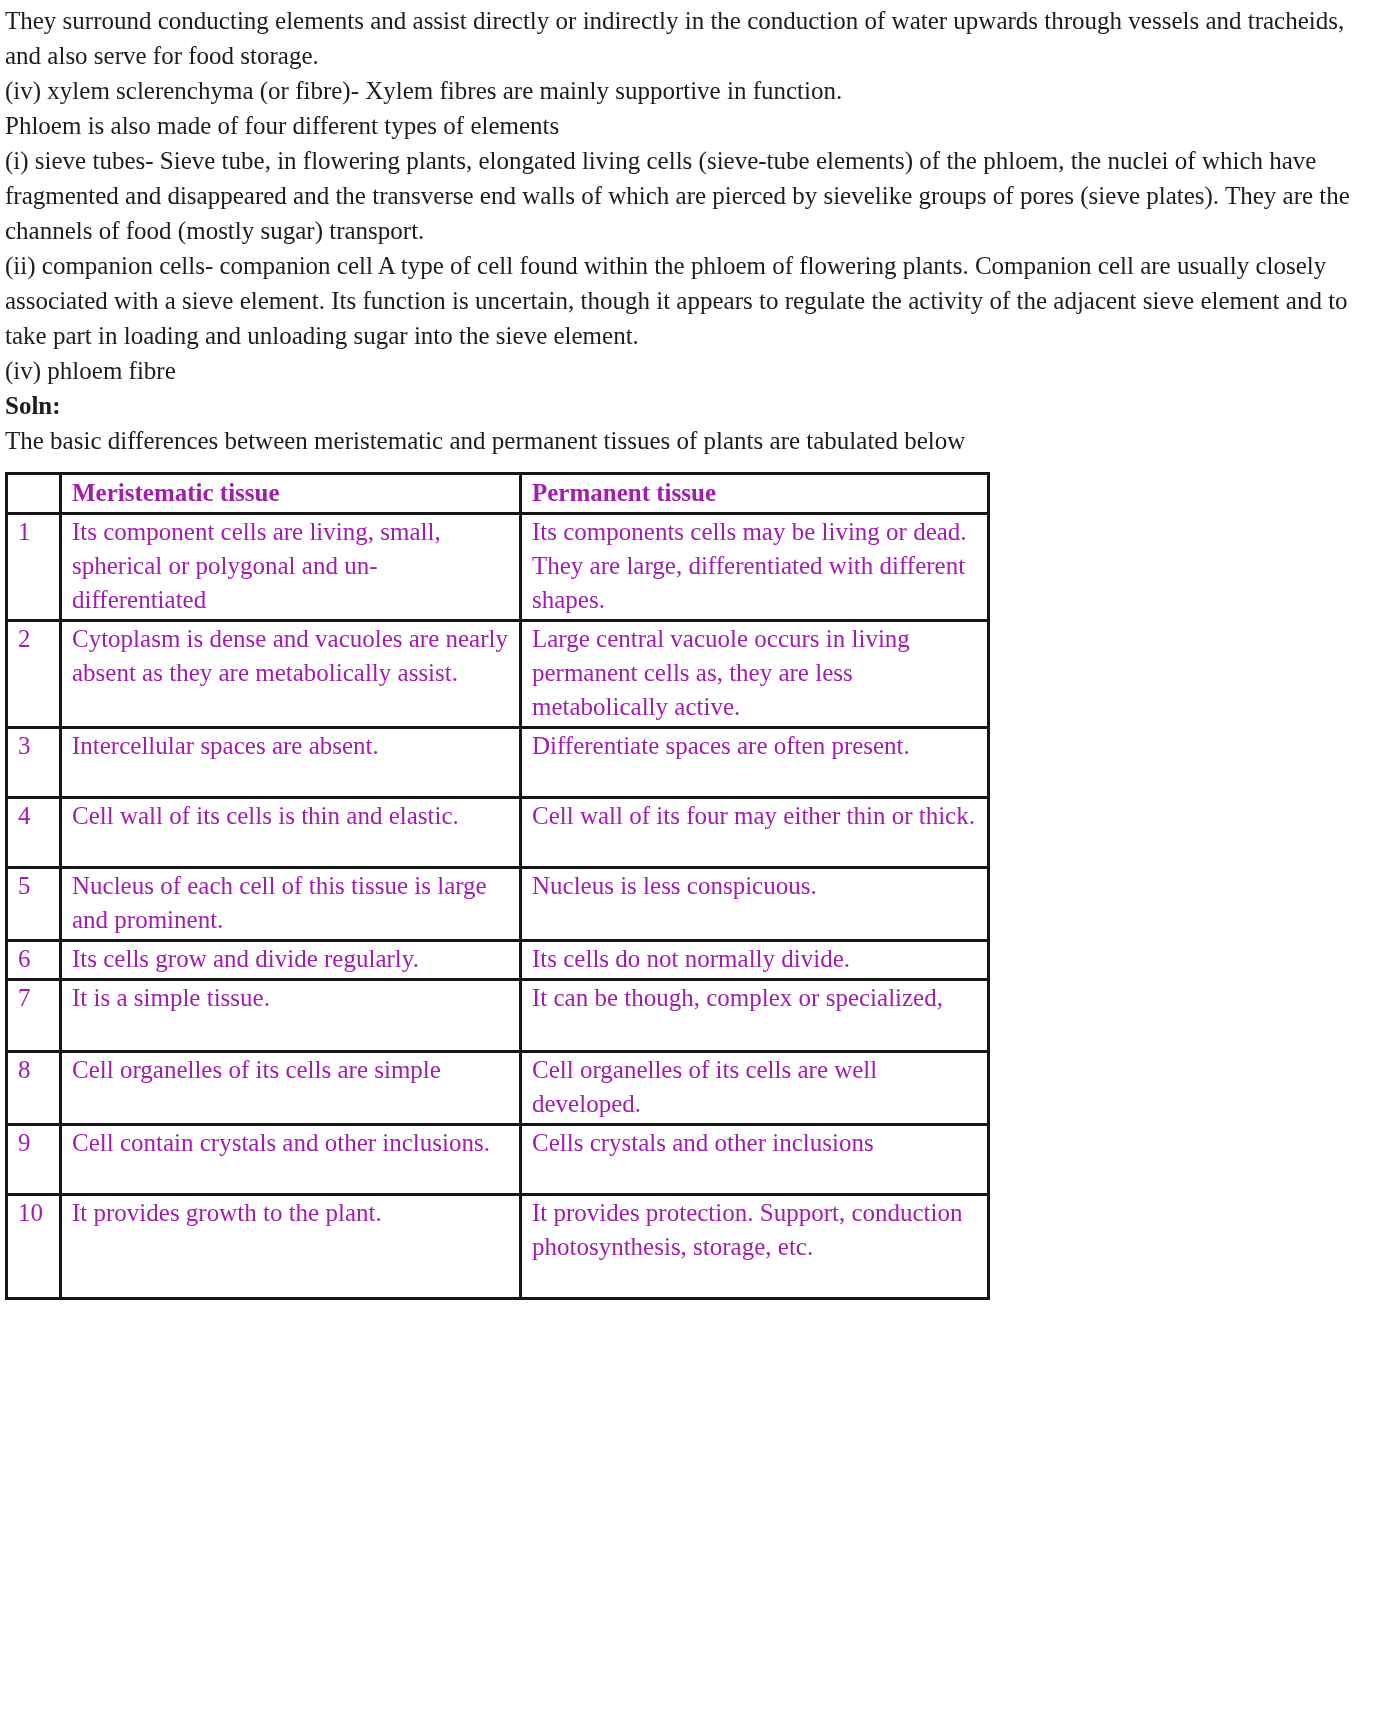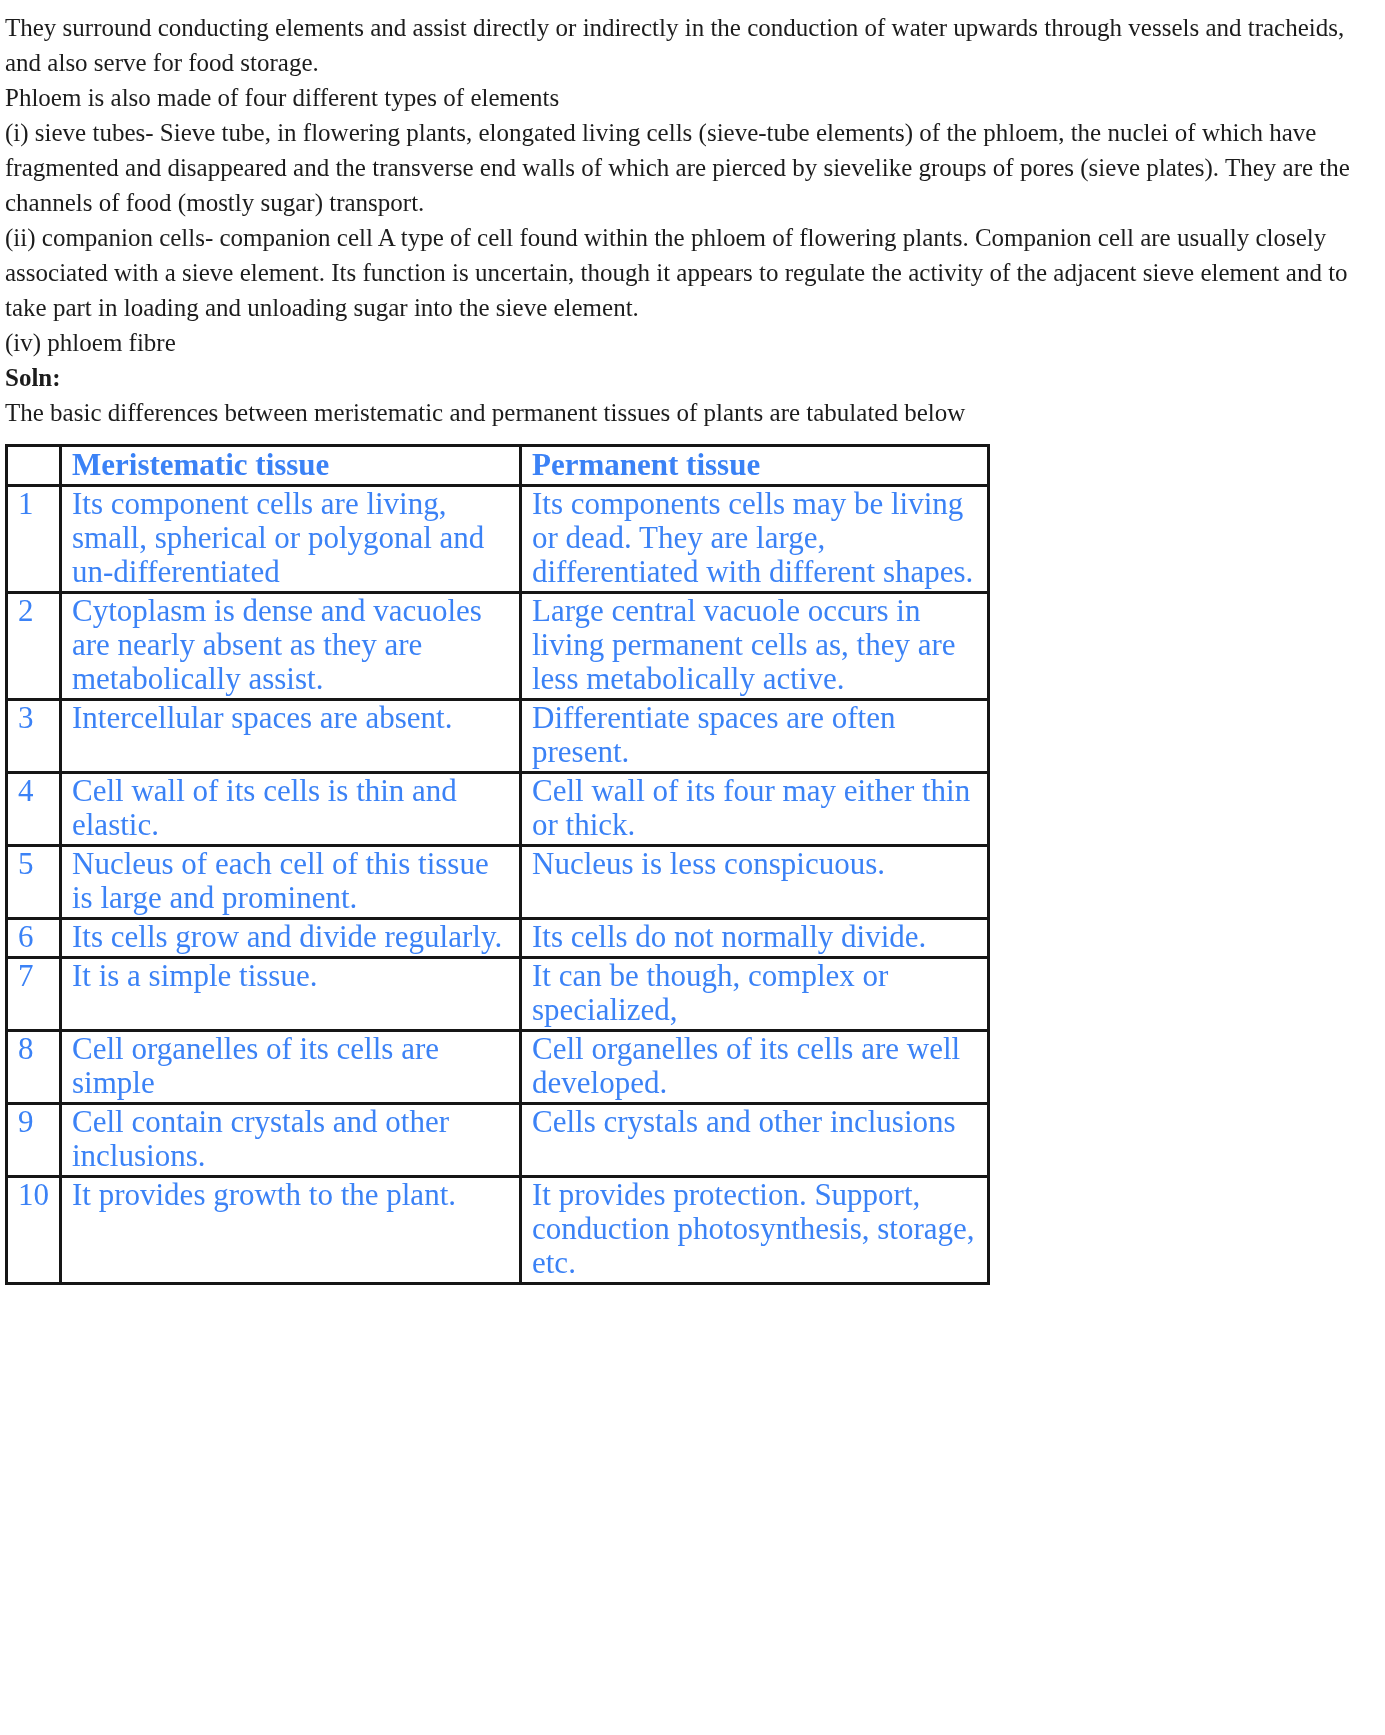--- a/index.html
+++ b/index.html
@@ -8,43 +8,43 @@
     background: #ffffff;
   }
   body {
     width: 1385px;
     height: 1735px;
     overflow: hidden;
   }
   .doc {
     box-sizing: border-box;
     width: 1385px;
-    padding: 10px 8px 0 5px;
+    padding: 3px 8px 0 5px;
     font-family: "Liberation Serif", "DejaVu Serif", serif;
     font-size: 25px;
     line-height: 35px;
     color: #1c1c1c;
   }
   p.para { margin: 0; }
   .mt33 { margin-top: 33px; }
   .mt35 { margin-top: 35px; }
   .mt40 { margin-top: 40px; }
   .mt30 { margin-top: 30px; }
   .mt70 { margin-top: 70px; }
   .mt36 { margin-top: 36px; }
   .mt14 { margin-top: 14px; }
   .bold { font-weight: bold; }
   .block { display: block; }
   table.cmp {
     border-collapse: collapse;
     table-layout: fixed;
     width: 982px;
-    font-size: 31px;
+    font-size: 25px;
     line-height: 34px;
-    color: #3b82f6;
+    color: #a21caf;
   }
   table.cmp td, table.cmp th {
     border: 3px solid #161616;
     vertical-align: top;
     text-align: left;
     padding: 0 10px 2px 10px;
     overflow: hidden;
   }
   table.cmp th { font-weight: bold; padding-top: 1px; }
   td.num, th.num { padding-left: 4px; padding-right: 2px; }
@@ -58,20 +58,21 @@
   tr.h-2lb  { height: 72px; }
   tr.h-1l   { height: 33px; }
 </style>
 </head>
 <body>
 
 <div class="doc">
 
   <p class="para">They surround conducting elements and assist directly or indirectly in the conduction of water upwards through vessels and tracheids, and also serve for food storage.</p>
 
+  <p class="para mt33">(iv) xylem sclerenchyma (or fibre)- Xylem fibres are mainly supportive in function.</p>
 
   <p class="para mt35">
     <span class="block">Phloem is also made of four different types of elements</span>
     <span class="block">(i) sieve tubes- Sieve tube, in flowering plants, elongated living cells (sieve-tube elements) of the phloem, the nuclei of which have fragmented and disappeared and the transverse end walls of which are pierced by sievelike groups of pores (sieve plates). They are the channels of food (mostly sugar) transport.</span>
   </p>
 
   <p class="para mt40">(ii) companion cells- companion cell A type of cell found within the phloem of flowering plants. Companion cell are usually closely associated with a sieve element. Its function is uncertain, though it appears to regulate the activity of the adjacent sieve element and to take part in loading and unloading sugar into the sieve element.</p>
 
 
   <p class="para mt30">(iv) phloem fibre</p>

